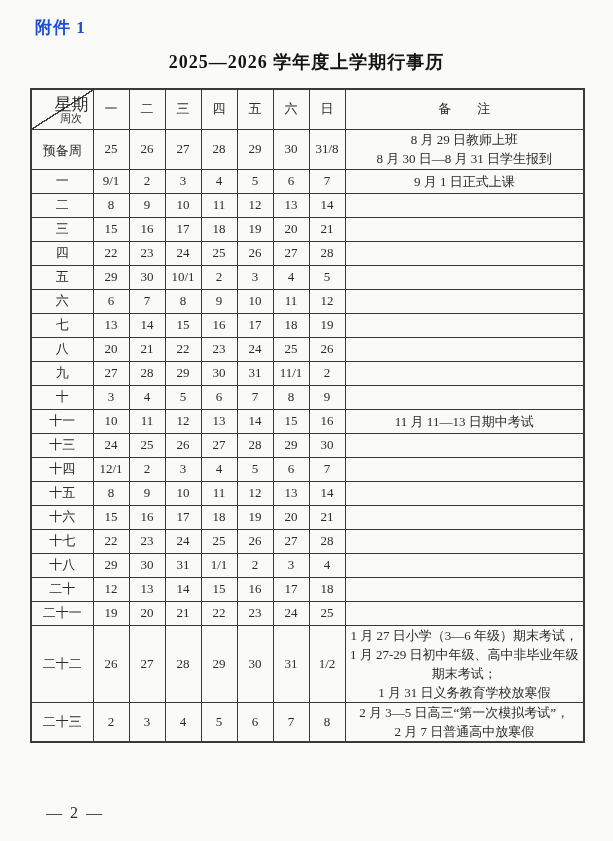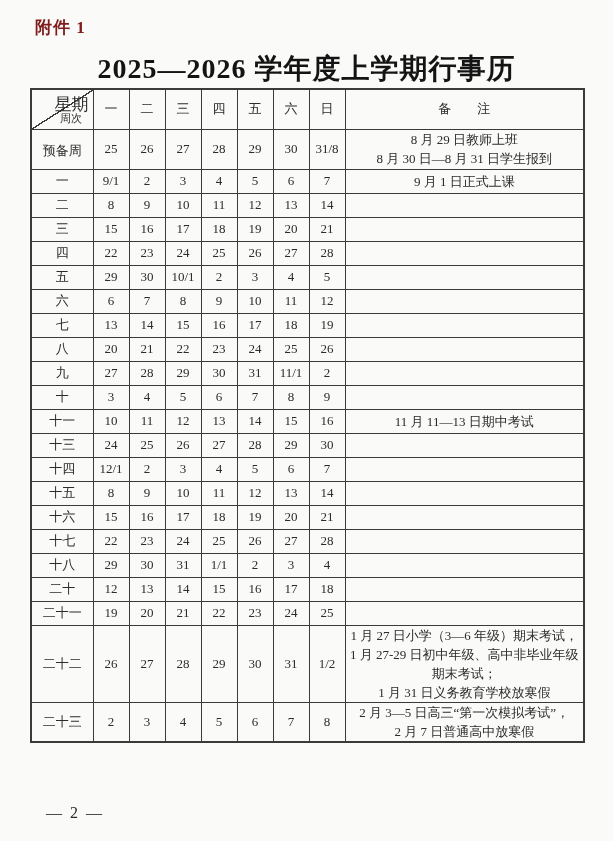--- a/index.html
+++ b/index.html
@@ -3,25 +3,25 @@
 <meta charset="utf-8">
 <style>
   html,body{margin:0;padding:0;}
   body{
     width:613px;height:841px;position:relative;overflow:hidden;
     background:#fafaf8;color:#262626;
     font-family:"Liberation Serif","DejaVu Serif",serif;
   }
   .attachment{
     position:absolute;left:35px;top:16px;
-    font-size:17px;font-weight:600;letter-spacing:1px;color:#7f1d1d;
+    font-size:17px;font-weight:600;letter-spacing:1px;color:#1d4ed8;
   }
   .title{
     position:absolute;left:0;top:50px;width:100%;
-    text-align:center;font-size:28px;font-weight:bold;color:#141414;
+    text-align:center;font-size:18px;font-weight:bold;color:#141414;
     letter-spacing:1px;
   }
   table.cal{
     position:absolute;left:30px;top:88px;
     border-collapse:collapse;table-layout:fixed;
     border:2px solid #3a3a3a;
   }
   table.cal th,table.cal td{
     border:1px solid #3a3a3a;
     padding:0;font-weight:normal;

